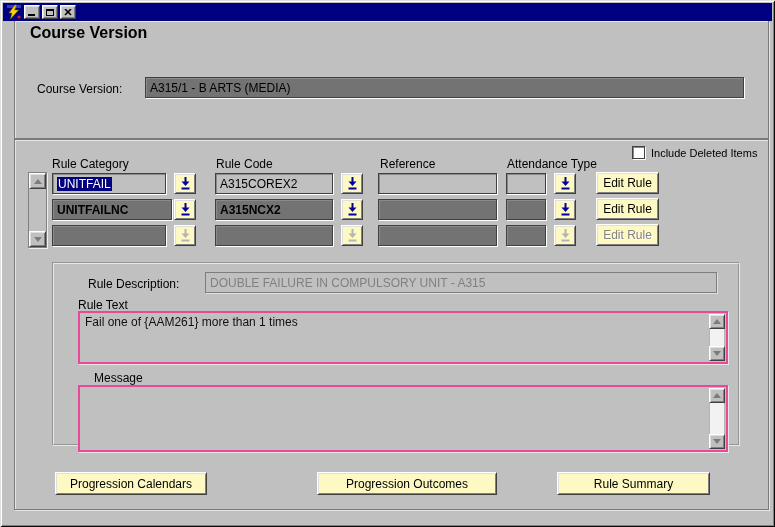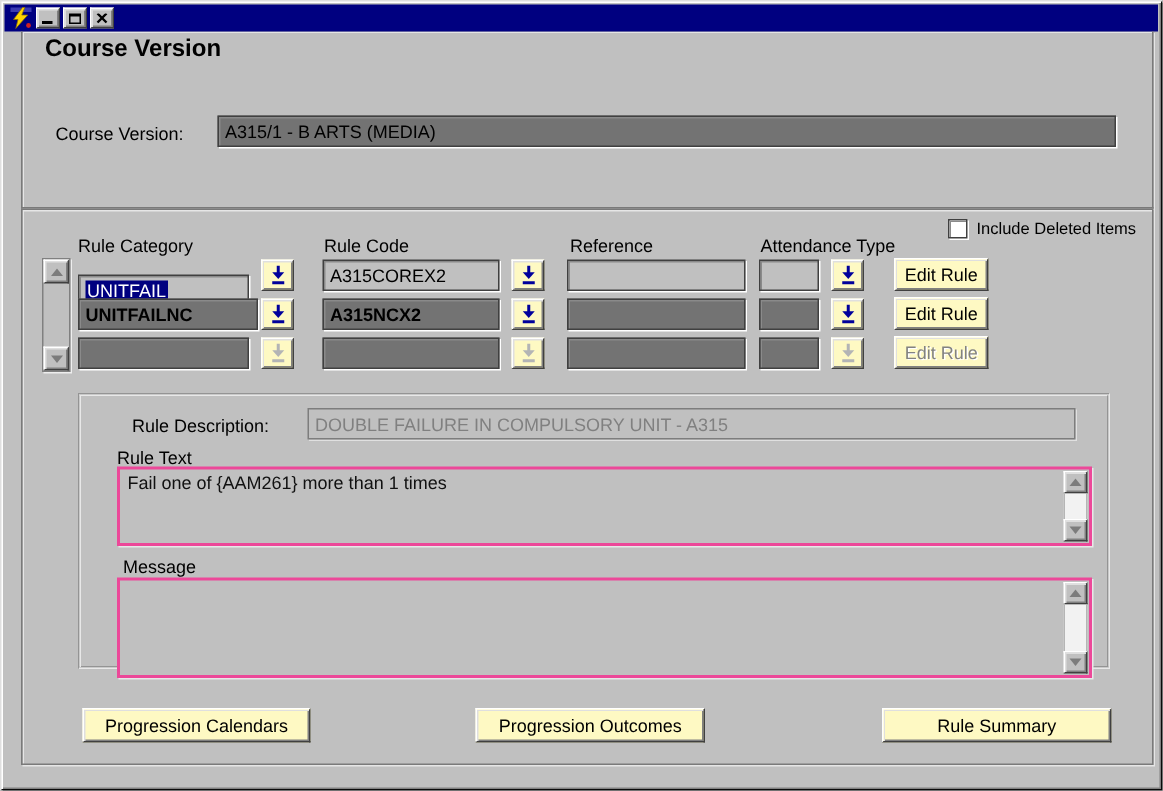--- a/index.html
+++ b/index.html
@@ -124,21 +124,21 @@
     <div class="sb-btn">
         <i class="tri-up"></i>
       </div>
     <div class="sb-track"></div>
     <div class="sb-btn">
         <i class="tri-down"></i>
       </div>
   </div>
 
   <div>
-    <div class="fld dim" style="left:52px;top:173px;width:114px;margin-top:10px;"><span class="sel">UNITFAIL</span></div>
+    <div class="fld dim" style="left:52px;top:173px;width:114px;"><span class="sel">UNITFAIL</span></div>
     <button class="btn lov" style="left:174px;top:173px;">
       <svg width="11" height="13" viewBox="0 0 11 13">
           <rect x="4.5" y="0" width="2" height="5.5" fill="#00009c"></rect>
           <path d="M1.5 4.5 H9.5 L5.5 9 Z" fill="#00009c"></path>
           <rect x="1.5" y="10.5" width="8" height="2" fill="#00009c"></rect>
         </svg>
     </button>
     <div class="fld dim" style="left:215px;top:173px;width:118px;">A315COREX2</div>
     <button class="btn lov" style="left:341px;top:173px;">
       <svg width="11" height="13" viewBox="0 0 11 13">
@@ -228,31 +228,31 @@
       <div class="sb-btn">
           <i class="tri-up"></i>
         </div>
       <div class="sb-track"></div>
       <div class="sb-btn">
           <i class="tri-down"></i>
         </div>
     </div>
   </div>
 
-  <div class="lbl" style="left:82px;top:371px;">Message</div>
+  <div class="lbl" style="left:94px;top:371px;">Message</div>
   <div class="tbox" style="left:78px;top:385px;width:650px;height:67px;">
     <div class="txt"></div>
     <div class="vscroll">
       <div class="sb-btn">
           <i class="tri-up"></i>
         </div>
       <div class="sb-track"></div>
       <div class="sb-btn">
           <i class="tri-down"></i>
         </div>
     </div>
   </div>
 
   <button class="btn foot-btn" style="left:55px;width:152px;">Progression Calendars</button>
-  <button class="btn foot-btn" style="left:317px;width:153px;">Progression Outcomes</button>
-  <button class="btn foot-btn" style="left:588px;width:153px;">Rule Summary</button>
+  <button class="btn foot-btn" style="left:317px;width:180px;">Progression Outcomes</button>
+  <button class="btn foot-btn" style="left:557px;width:153px;">Rule Summary</button>
 
 </div>
 
 </body></html>

